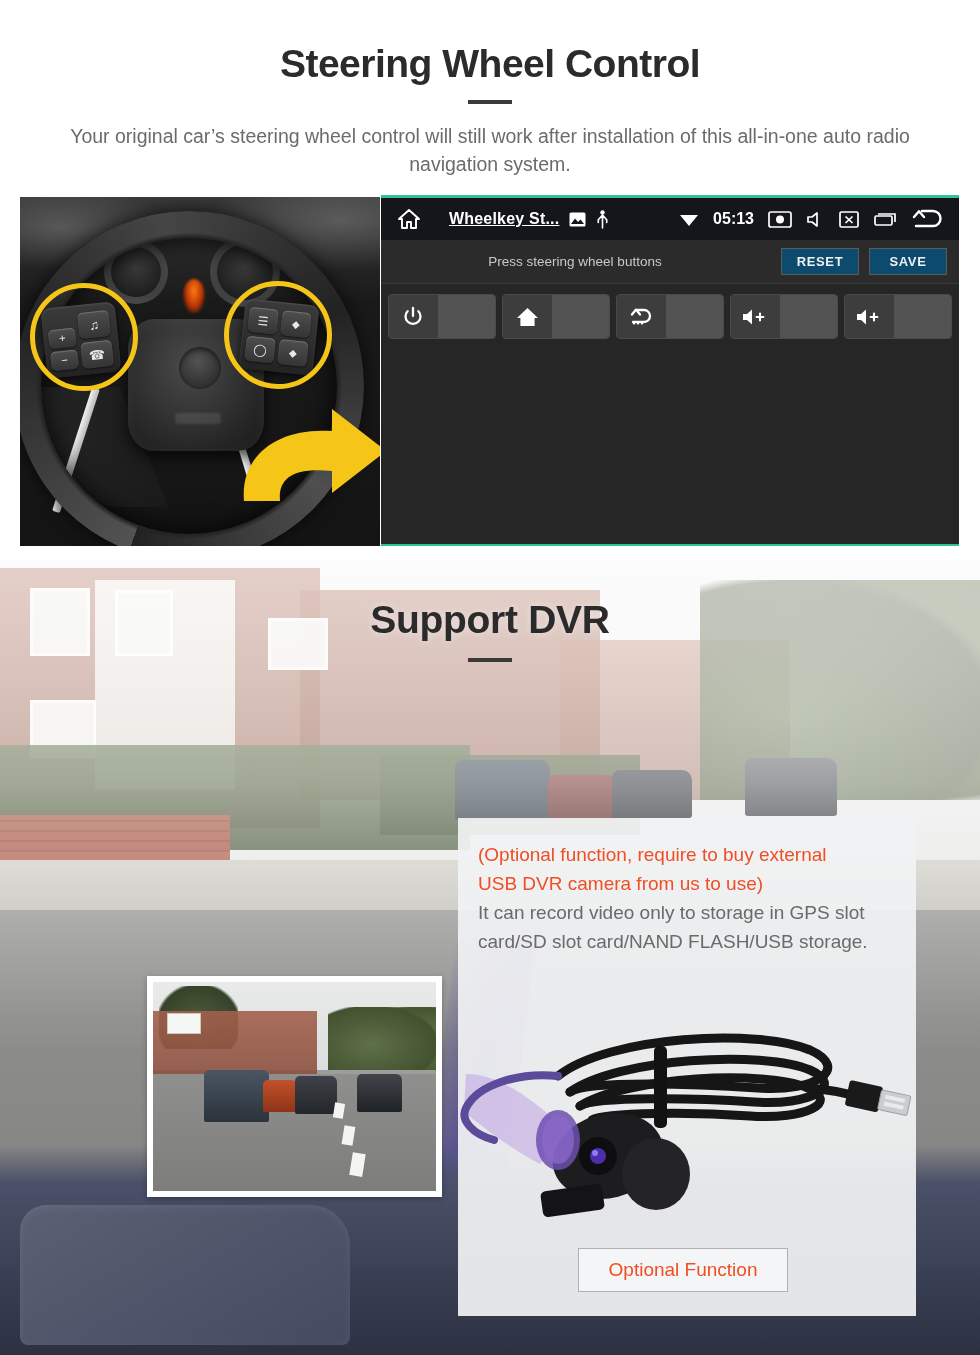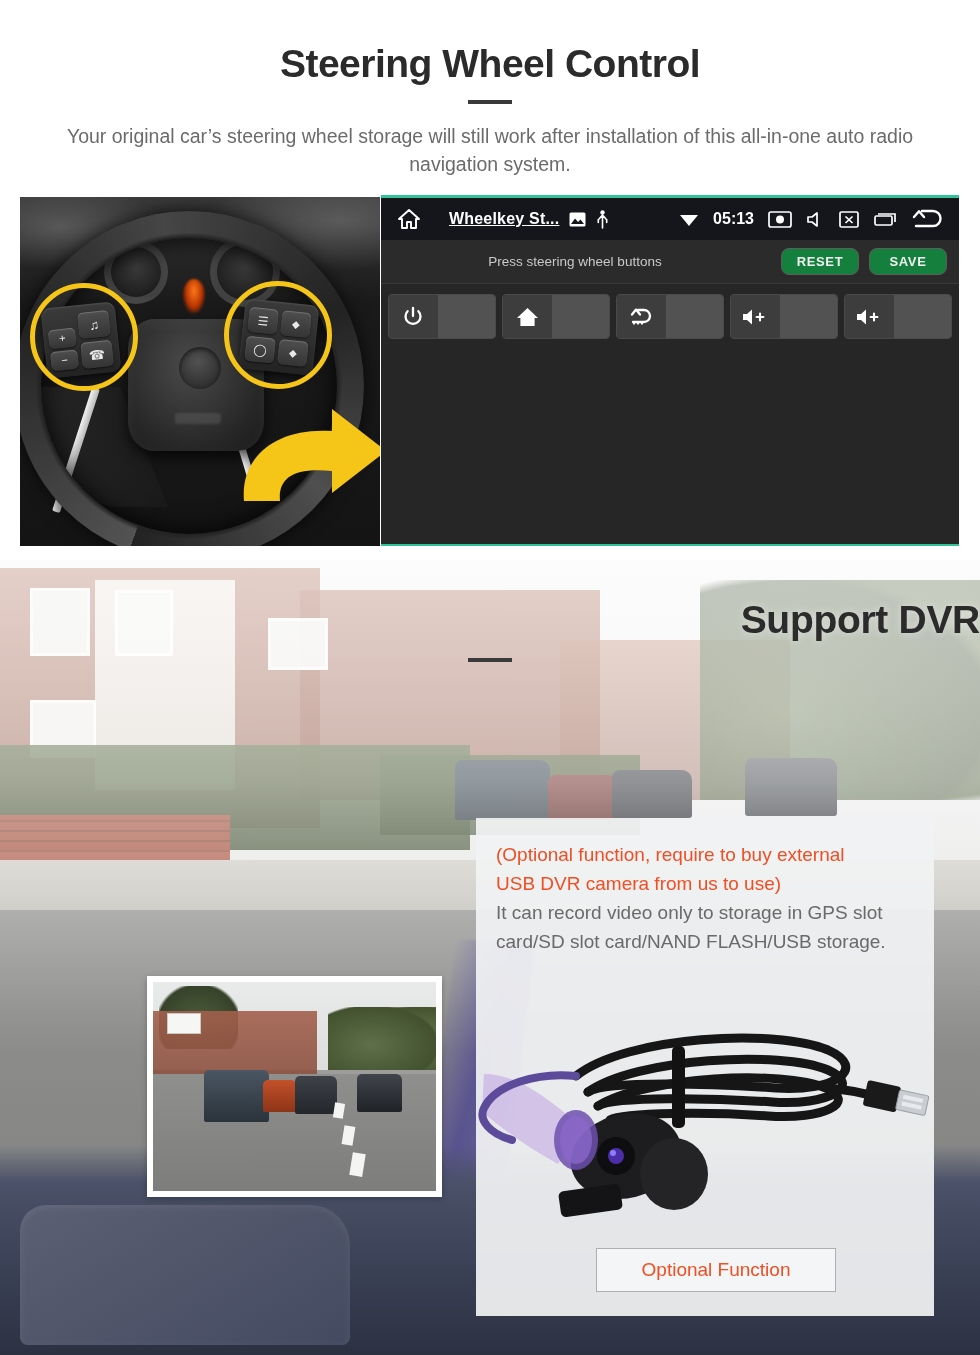--- a/index.html
+++ b/index.html
@@ -160,23 +160,23 @@
     display: flex; align-items: center; position: relative;
     border-bottom: 1px solid #3a3a3a;
   }
   .press-label {
     position:absolute; left: 0; right: 0; text-align:center;
     color:#c9c9c9; font-size: 13.5px;
     padding-right: 190px;
   }
   .press-btns { margin-left: auto; display:flex; gap: 10px; padding-right: 12px; }
   .pbtn {
-    width: 78px; height: 27px; background:#15803d; border: 1px solid #5c5c5c;
+    width: 78px; height: 27px; background:#0c4a6e; border: 1px solid #5c5c5c;
     color:#f0f0f0; font-size: 13px; font-weight: bold; letter-spacing:.6px;
-    display:flex; align-items:center; justify-content:center; border-radius: 8px;
+    display:flex; align-items:center; justify-content:center; border-radius: 0;
   }
   .key-grid {
     display: flex; gap: 6px; padding: 10px 7px 0 7px; background: #262626;
   }
   .key-cell {
     flex: 1; height: 45px; display: flex; border-radius: 4px; overflow: hidden;
     background: #3b3b3b;
     border: 1px solid #4a4a4a;
   }
   .key-cell .icon-half {
@@ -270,21 +270,21 @@
     filter: blur(1px);
   }
   .photo-haze {
     position:absolute; inset:0;
     background: linear-gradient(180deg, rgba(255,255,255,.62) 0%, rgba(255,255,255,.46) 28%,
                 rgba(255,255,255,.18) 46%, rgba(255,255,255,0) 62%);
     pointer-events:none;
   }
 
   .dvr-title {
-    position:absolute; left:0; top:38px; width:980px; text-align:right;
+    position:absolute; left:0; top:38px; width:980px; text-align:center;
     font-size: 39px; font-weight: bold; color:#2b2b2b; letter-spacing:-0.3px;
     text-shadow: 0 0 8px rgba(255,255,255,.5);
   }
   .dvr-underline {
     position:absolute; left:50%; margin-left:-22px; top:98px;
     width:44px; height:4px; background:#3a3a3a;
   }
 
   
   .thumb {
@@ -308,50 +308,50 @@
             background: linear-gradient(180deg,#8f8f8e,#7d7d7c); }
   .t-pave { position:absolute; left:0; top:44%; width:24%; height:14%;
             background: linear-gradient(180deg,#c3c1ba,#b0aea7); }
   .t-line { position:absolute; background:#f4f4f2; }
   .t-car { position:absolute; border-radius:5px 6px 2px 2px; }
   .t-sign { position:absolute; left:5%; top:15%; width:12%; height:10%;
             background:#f6f6f4; border:1px solid #c9c9c5; }
 
   
   .info-card {
-    position:absolute; left:476px; top:818px - 560px;
+    position:absolute; left:458px; top:818px - 560px;
     width: 458px; height: 498px;
     background: rgba(241,242,243,.93);
     overflow: hidden;
   }
   .info-text {
     position:absolute; left: 20px; top: 22px; width: 420px;
     font-size: 19px; line-height: 29px; color:#6a6a6a;
   }
   .info-text .hot { color:#f04e23; display:block; }
   .optional-btn {
     position:absolute; left: 120px; top: 430px;
-    width: 240px; height: 44px;
+    width: 210px; height: 44px;
     border: 1px solid #b0b0b0; background: rgba(255,255,255,.6);
     color:#f04e23; font-size: 19px;
     display:flex; align-items:center; justify-content:center;
   }
   
   .cam-wrap { position:absolute; left: 0px; top: 170px; width: 458px; height: 250px; }
 </style>
 </head>
 <body>
 
 <div class="page">
 
   <div class="swc-section">
 
     <div class="swc-title">Steering Wheel Control</div>
     <div class="swc-underline"></div>
-    <div class="swc-sub">Your original car’s steering wheel storage will still work after installation of this all-in-one auto radio navigation system.</div>
+    <div class="swc-sub">Your original car’s steering wheel control will still work after installation of this all-in-one auto radio navigation system.</div>
 
     <div class="wheel-photo">
       <div class="wheel-bg"></div>
       <div class="dial d1"></div>
       <div class="dial d2"></div>
       <div class="dial-glow"></div>
 
       <div class="spoke left"></div>
       <div class="chrome c1"></div>
       <div class="chrome c2"></div>

